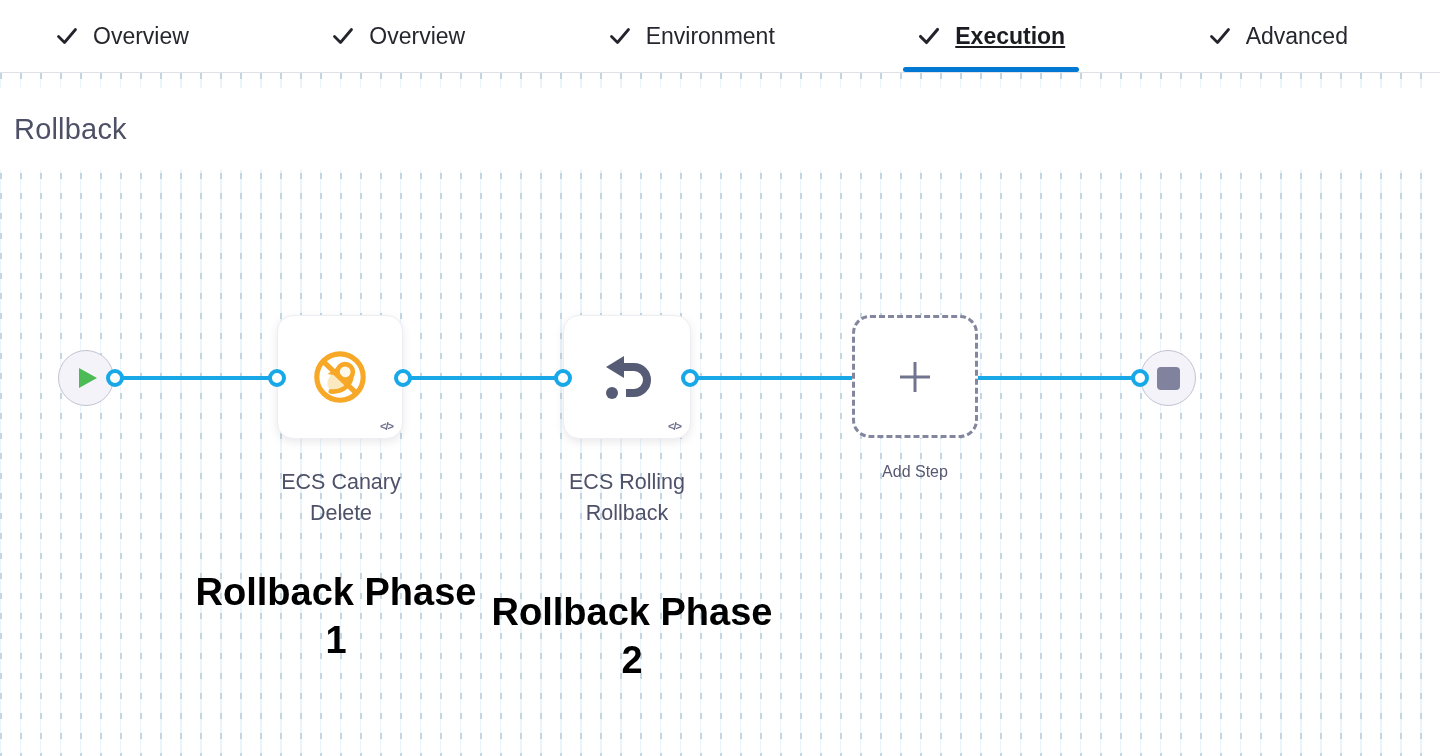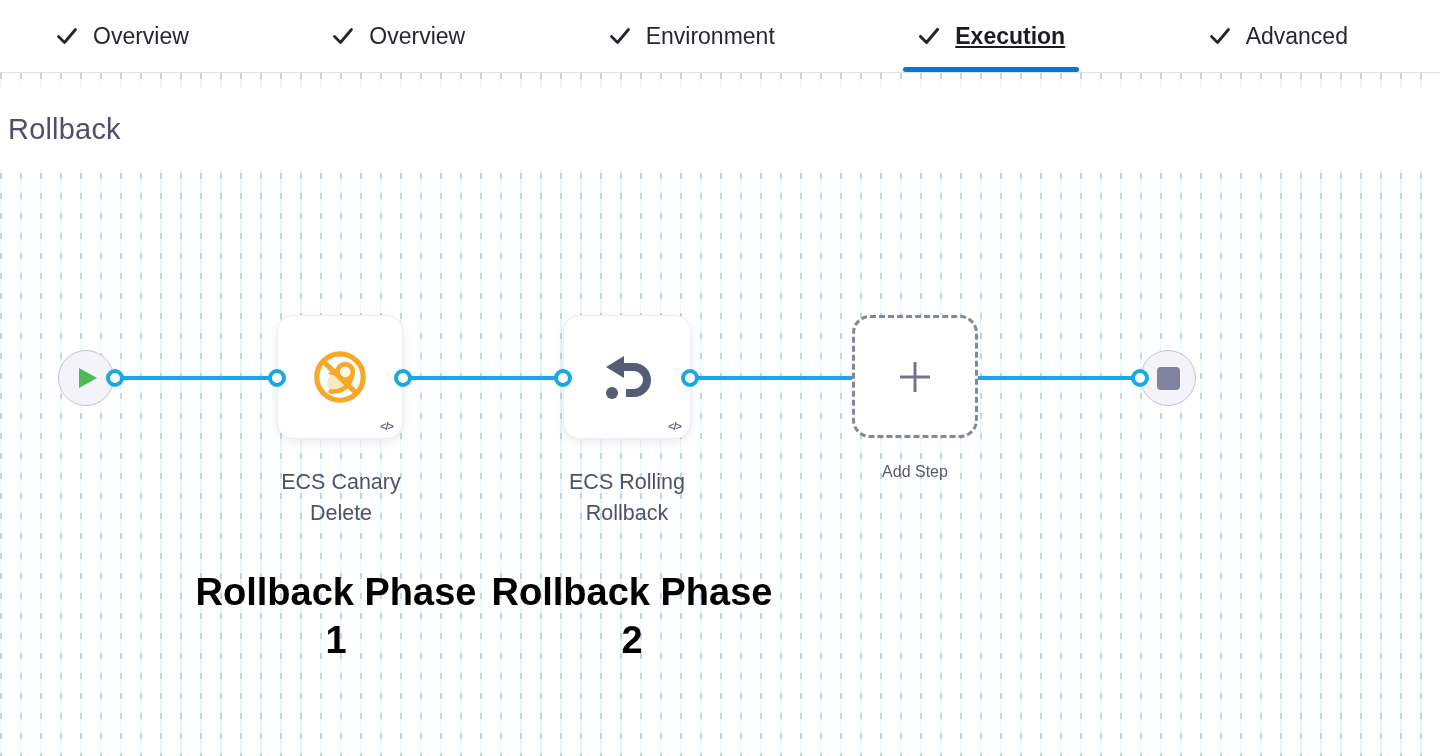--- a/index.html
+++ b/index.html
@@ -27,21 +27,21 @@
   
   .canvas {
     position:relative; width:1440px; height:683px; background-color:#fff;
     background-image:
       conic-gradient(at 2px 6px, transparent 0 75%, #c3d6e2 75% 100%),
       repeating-linear-gradient(to right, #e9f4fb 0 1.5px, transparent 1.5px 20px);
     background-size:20px 20px, auto;
   }
   .title-band {
     position:absolute; left:0; top:15px; width:1440px; height:82px;
-    background:#fff; display:flex; align-items:center; padding-left:8px;
+    background:#fff; display:flex; align-items:center; padding-left:14px;
   }
   .section-title { font-size:29px; font-weight:500; color:#4d5066; letter-spacing:.2px; }
 
   
   .edge { position:absolute; top:303px; height:4px; background:#18a8e8; z-index:1; }
   .port {
     position:absolute; top:296px; width:18px; height:18px; border-radius:50%;
     background:#fff; border:4px solid #18a8e8; z-index:4;
   }
   .round-node {
@@ -191,15 +191,15 @@
 
   <div class="round-node" style="left:1140px;">
     <span style="width:23px;height:23px;border-radius:4px;background:#80829e;display:block;"></span>
   </div>
 
   <div class="step-label" style="left:261px;">ECS Canary Delete</div>
   <div class="step-label" style="left:547px;">ECS Rolling Rollback</div>
   <div class="add-label" style="left:815px;">Add Step</div>
 
   <div class="phase-note" style="left:186px;">Rollback Phase 1</div>
-  <div class="phase-note" style="left:482px;">Rollback Phase 2</div>
+  <div class="phase-note" style="left:482px;margin-top:20px;">Rollback Phase 2</div>
 
 </div>
 
 </body></html>

